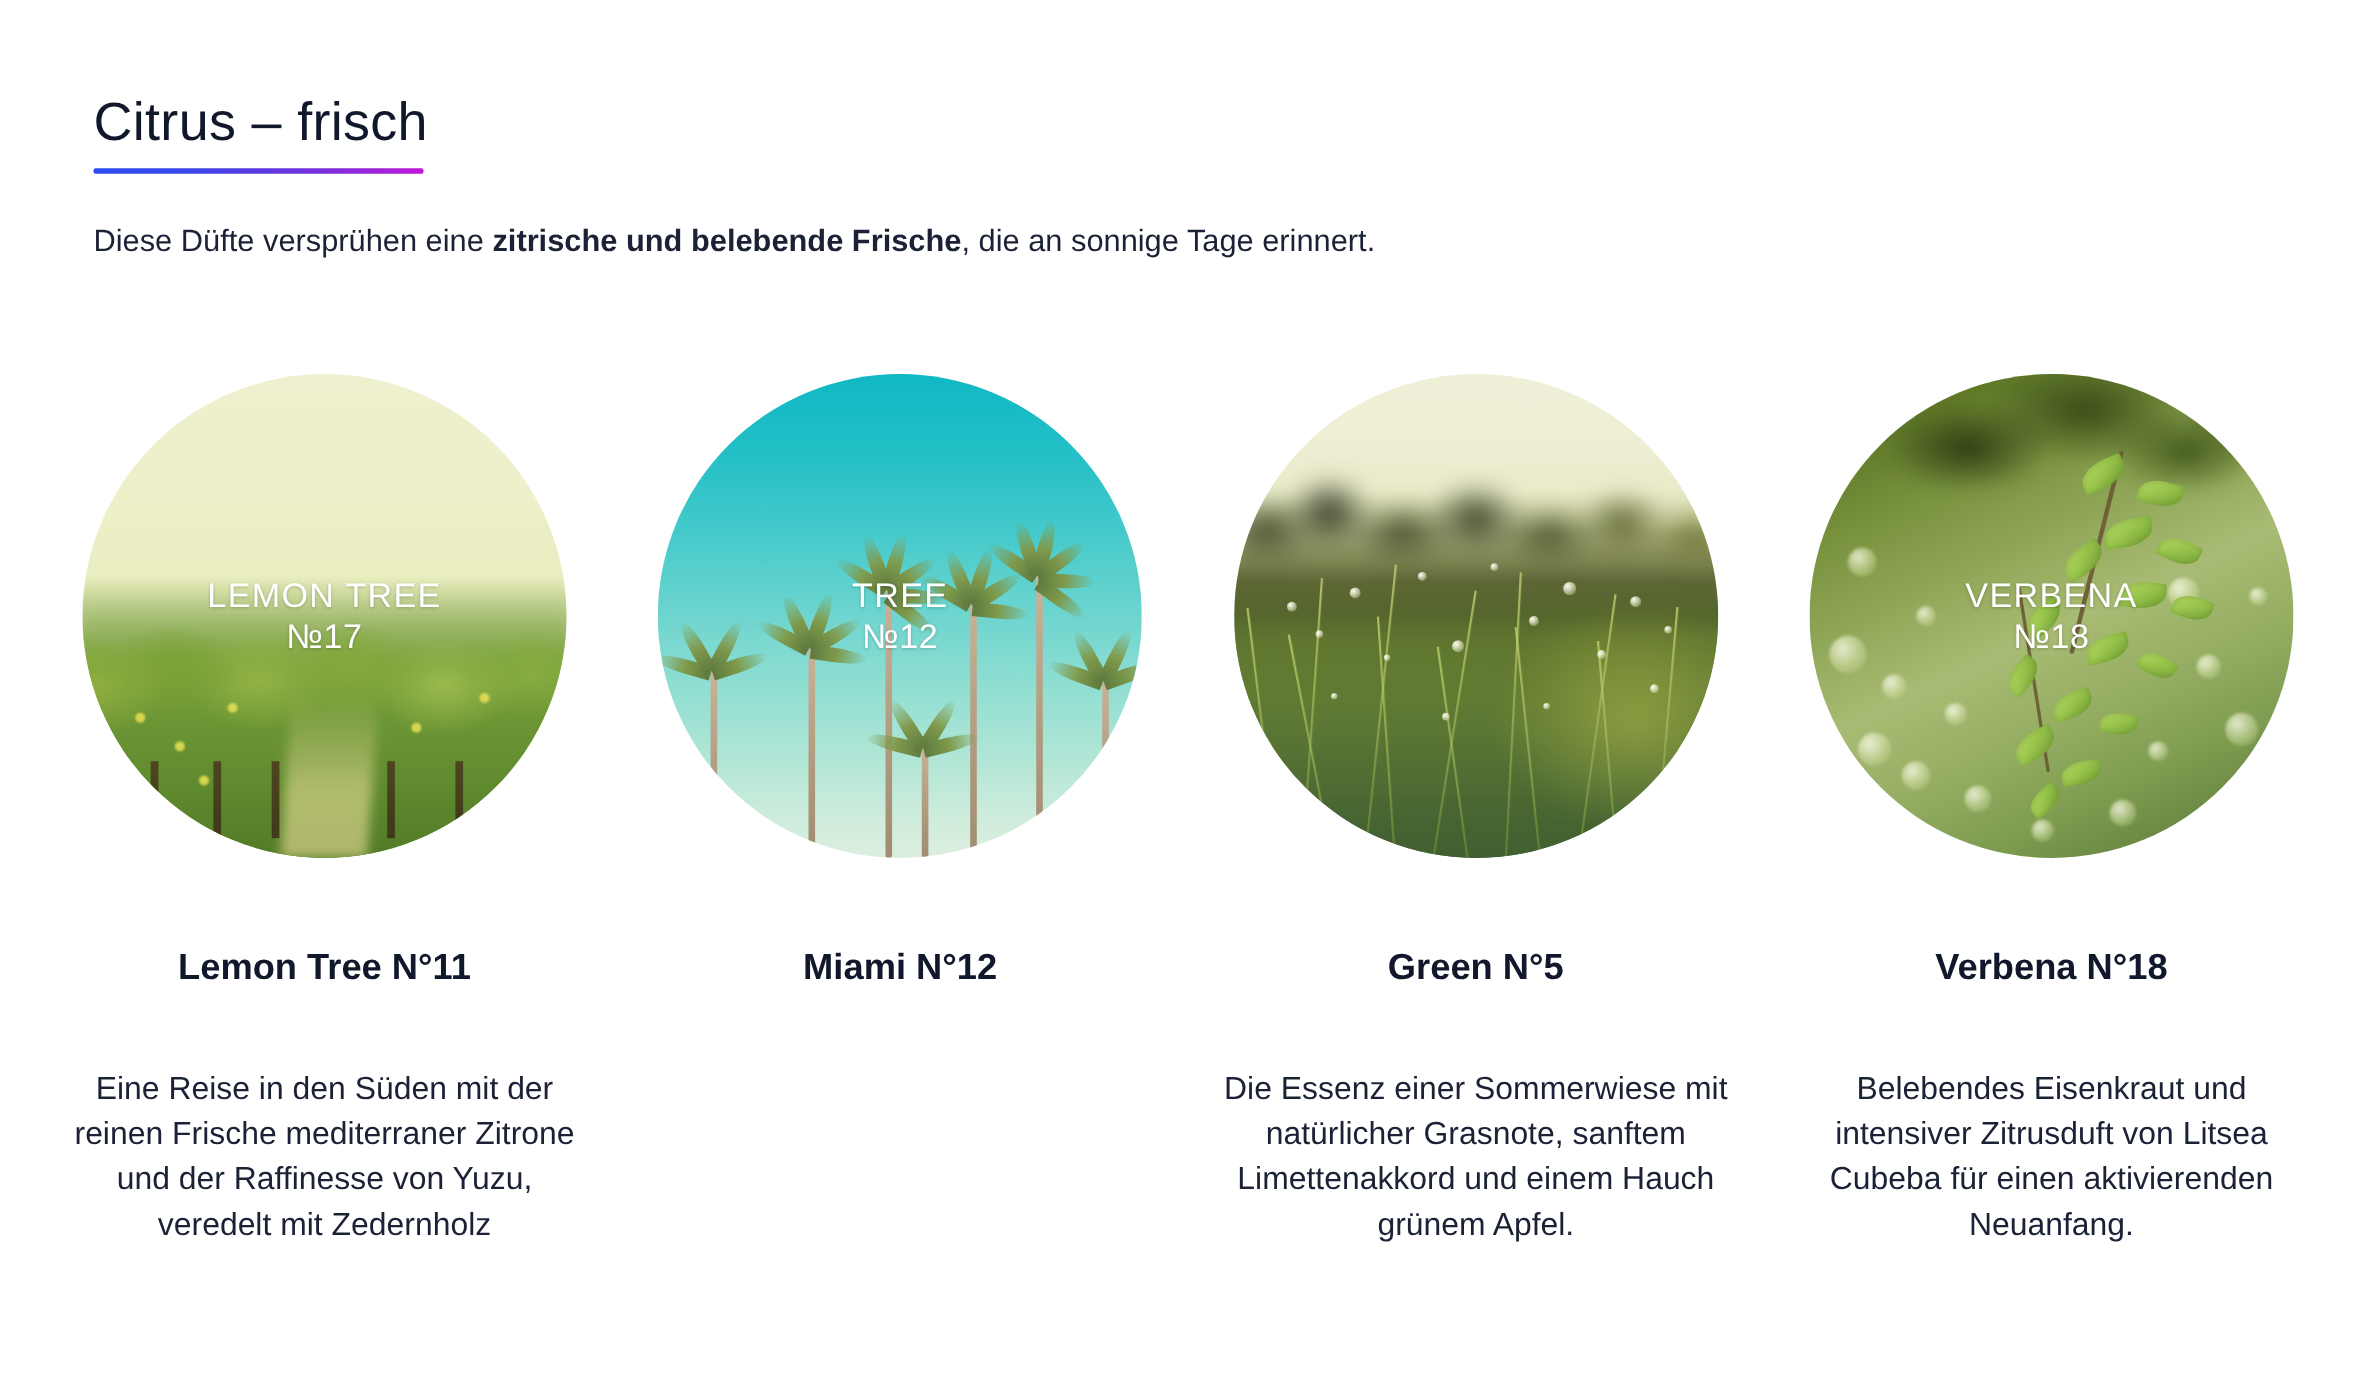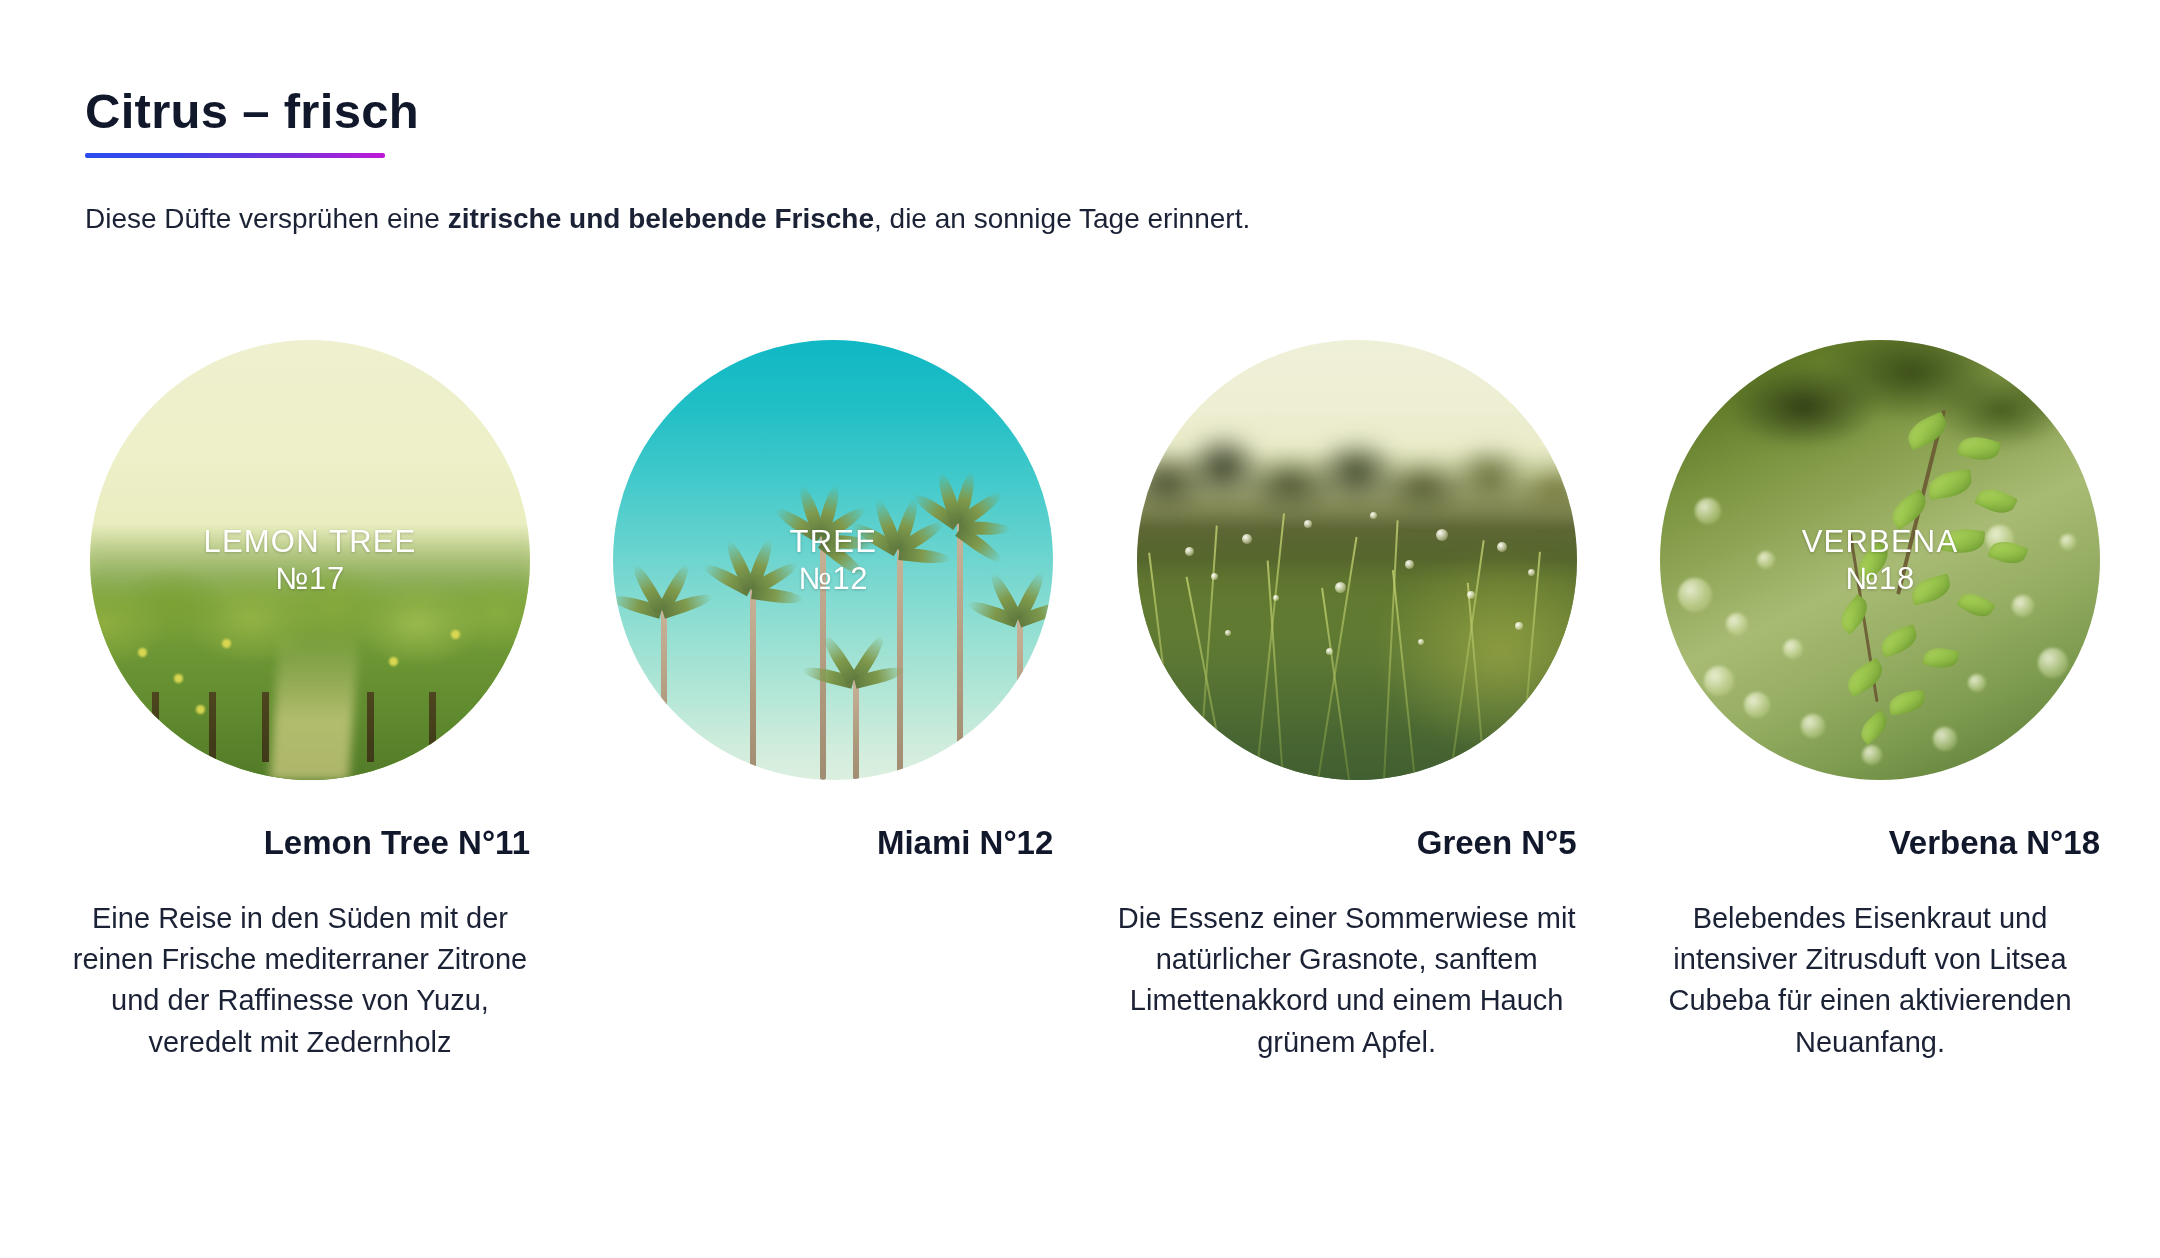--- a/index.html
+++ b/index.html
@@ -17,21 +17,21 @@
     width: 2160px;
     height: 1258px;
     background: #ffffff;
   }
 
   
   .header { position: absolute; left: 85px; top: 85px; }
 
   .page-title {
     font-size: 49px;
-    font-weight: 700;
+    font-weight: 400;
     color: #12182b;
     letter-spacing: 0.3px;
     line-height: 1.1;
     white-space: nowrap;
   }
 
   .title-rule {
     margin-top: 14px;
     width: 300px;
     height: 5px;
@@ -54,21 +54,21 @@
   
   .cards {
     position: absolute;
     left: 60px;
     top: 340px;
     width: 2040px;
     display: flex;
     justify-content: space-between;
   }
 
-  .card { width: 470px; display: flex; flex-direction: column; align-items: flex-end; }
+  .card { width: 470px; display: flex; flex-direction: column; align-items: center; gap: 36px; }
 
   .circle-wrap {
     position: relative;
     width: 440px;
     height: 440px;
     border-radius: 50%;
     overflow: hidden;
     flex: none;
   }
 

